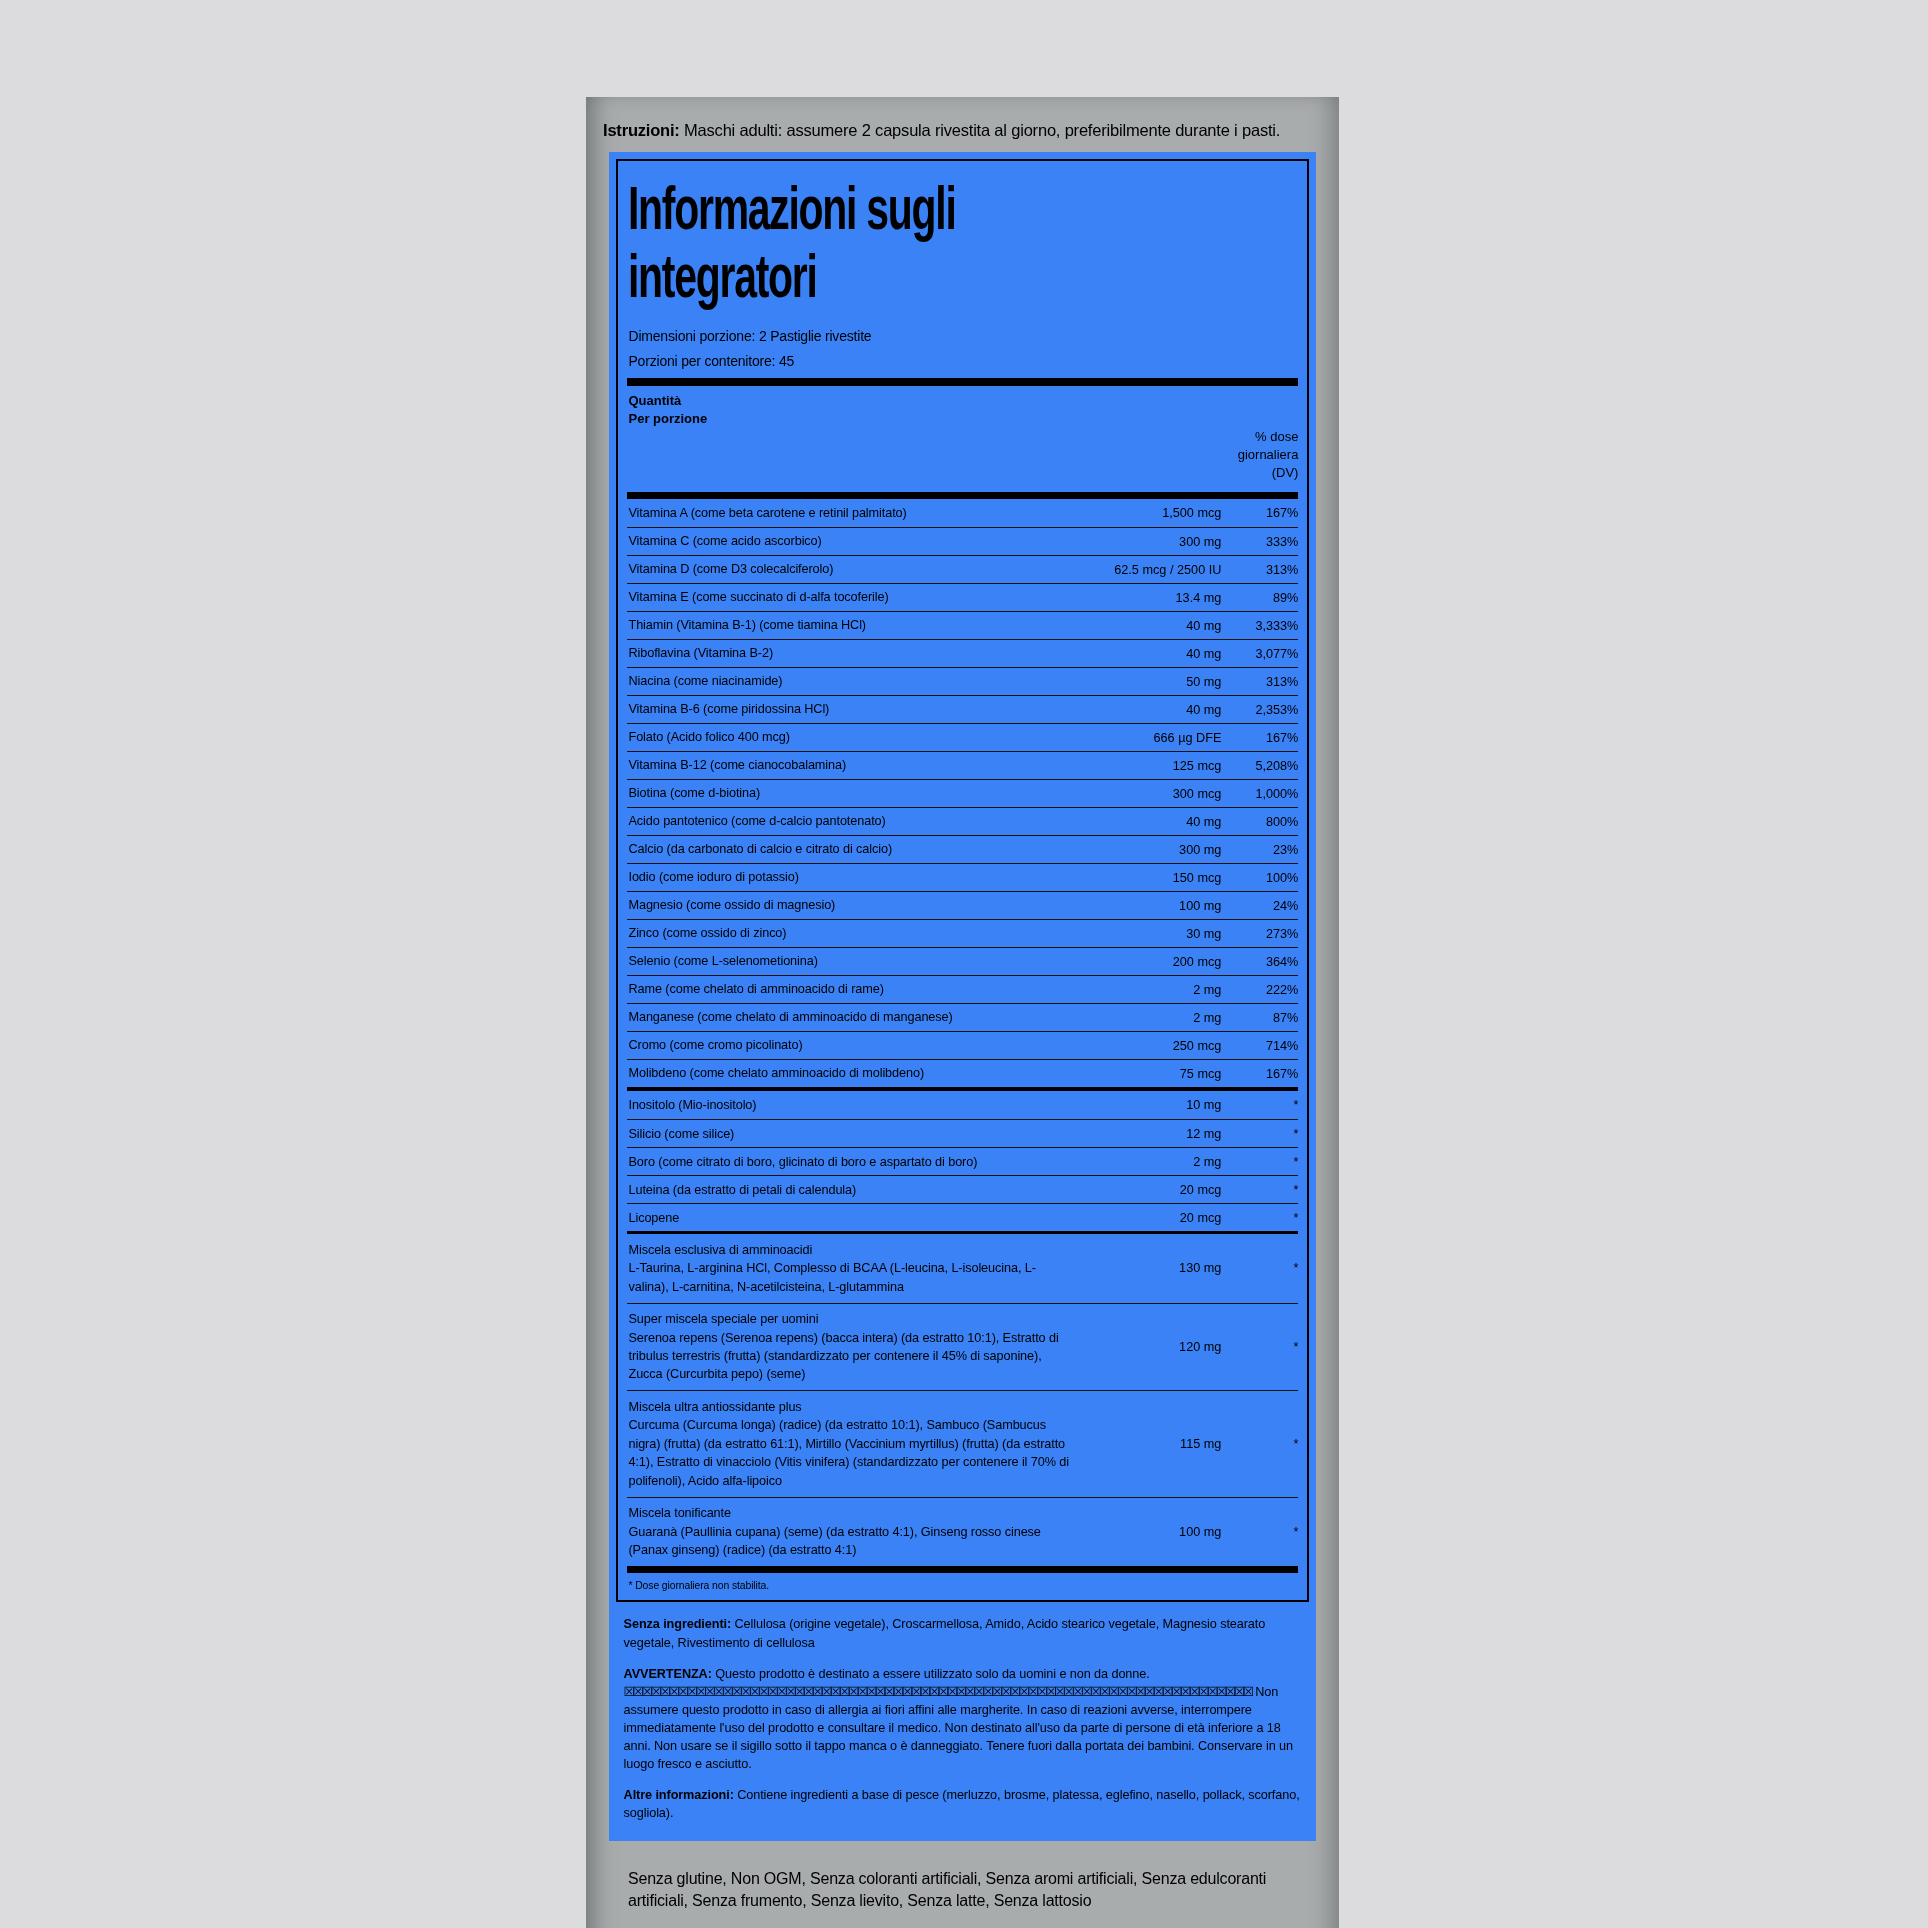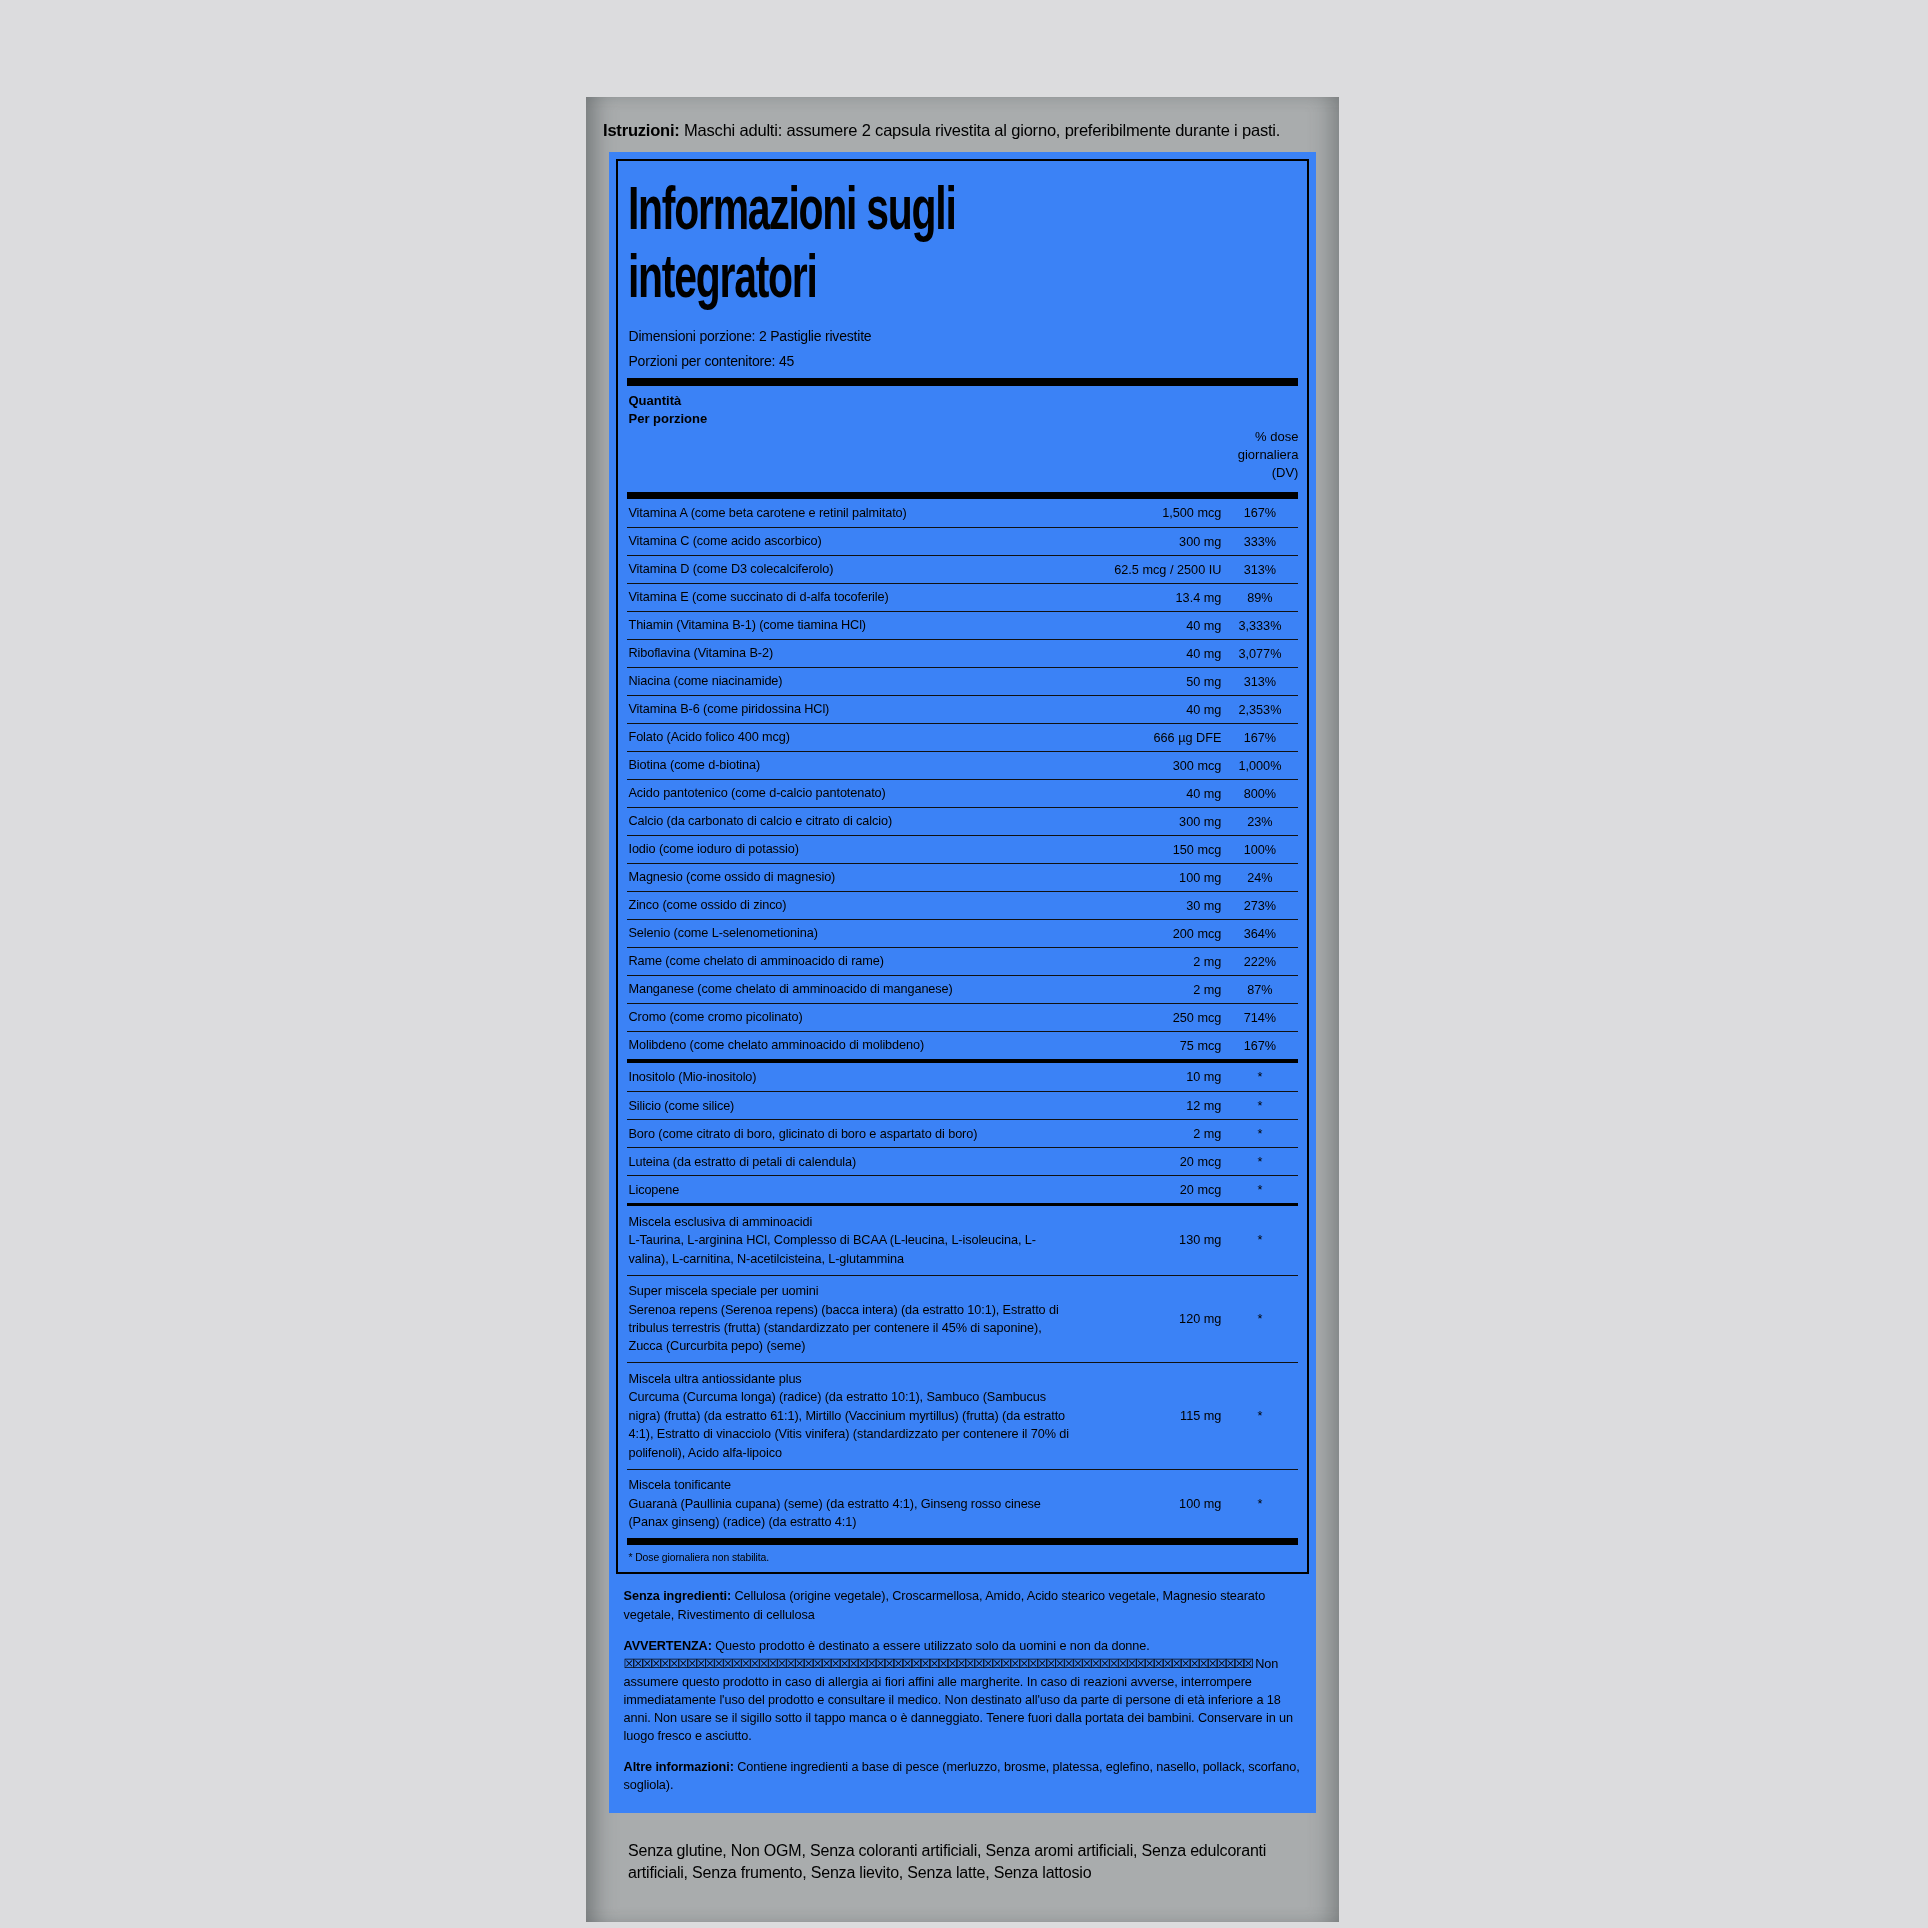--- a/index.html
+++ b/index.html
@@ -41,21 +41,21 @@
   .bar.thick{height:7.5px;}
   .bar.med{height:4.2px;}
   .bar.med2{height:2.8px;}
   .col-header{display:flex;align-items:flex-start;padding:6.6px 0 9.4px 1.9px;}
   .col-header .hleft{flex:1;font-weight:bold;font-size:13px;line-height:1.38;}
   .col-header .hright{font-weight:normal;font-size:13px;line-height:1.38;text-align:right;margin-top:36px;}
   .sec .row{display:flex;align-items:center;min-height:28px;box-sizing:border-box;}
   .sec .row + .row{border-top:1.5px solid #111;}
   .row .nm{flex:1;padding:2.8px 9.4px 2.8px 1.9px;font-size:12.7px;line-height:1.45;letter-spacing:-0.1px;}
   .row .amt{width:141px;text-align:right;white-space:nowrap;font-size:12.7px;}
-  .row .dv{width:77px;text-align:center;white-space:nowrap;font-size:12.7px;}
+  .row .dv{width:77px;text-align:right;white-space:nowrap;font-size:12.7px;}
   .row.blend{padding:3.8px 0;}
   .blend-title, .blend-desc{display:block;}
   .footnote{margin:0;padding:6.6px 1.9px 9.4px 1.9px;font-size:10.4px;letter-spacing:-0.1px;}
   .panel-par{margin:13px 7.5px 0 7.5px;font-size:12.7px;line-height:1.42;letter-spacing:-0.1px;}
   .panel-par b{font-weight:bold;}
   .panel-par:last-child{padding-bottom:11.3px;}
   .redacted{letter-spacing:-2.4px;}
   .claims{margin:12px;padding:15px 45px 24.5px 30px;font-size:16px;line-height:1.42;letter-spacing:-0.2px;}
 </style>
 </head>
@@ -138,20 +138,25 @@
     <span class="amt">40 mg</span>
     <span class="dv">2,353%</span>
   </div>
 
   <div class="row">
     <span class="nm">Folato (Acido folico 400 mcg)</span>
     <span class="amt">666 µg DFE</span>
     <span class="dv">167%</span>
   </div>
 
+  <div class="row">
+    <span class="nm">Vitamina B-12 (come cianocobalamina)</span>
+    <span class="amt">125 mcg</span>
+    <span class="dv">5,208%</span>
+  </div>
 
   <div class="row">
     <span class="nm">Biotina (come d-biotina)</span>
     <span class="amt">300 mcg</span>
     <span class="dv">1,000%</span>
   </div>
 
   <div class="row">
     <span class="nm">Acido pantotenico (come d-calcio pantotenato)</span>
     <span class="amt">40 mg</span>

